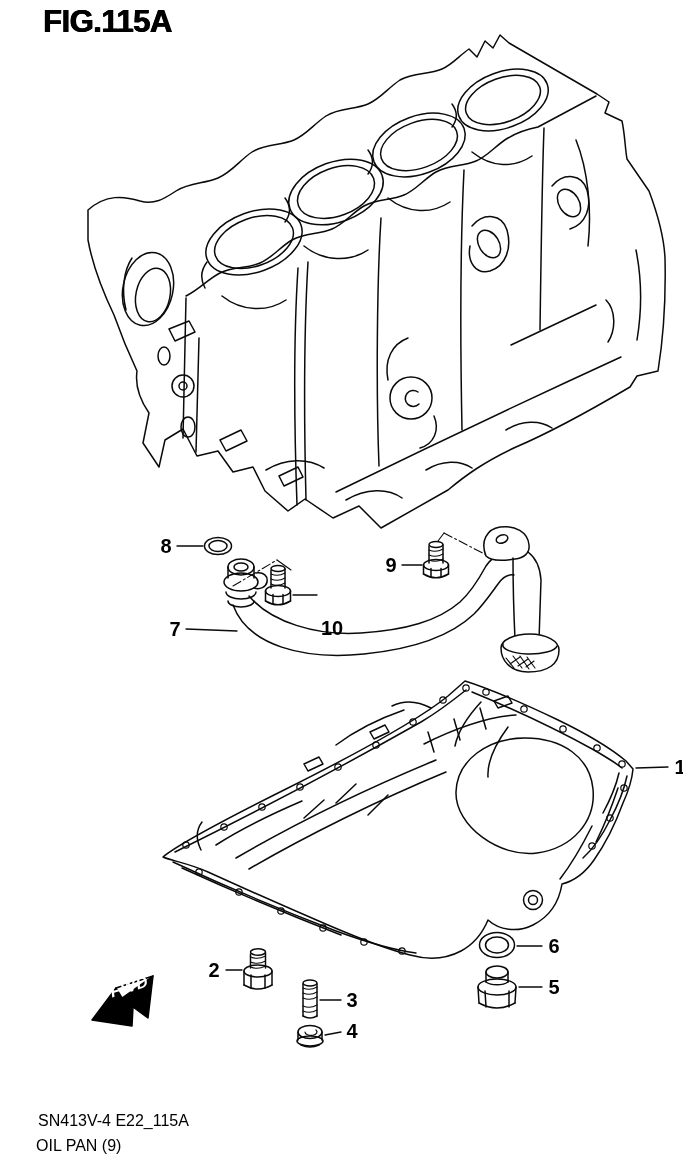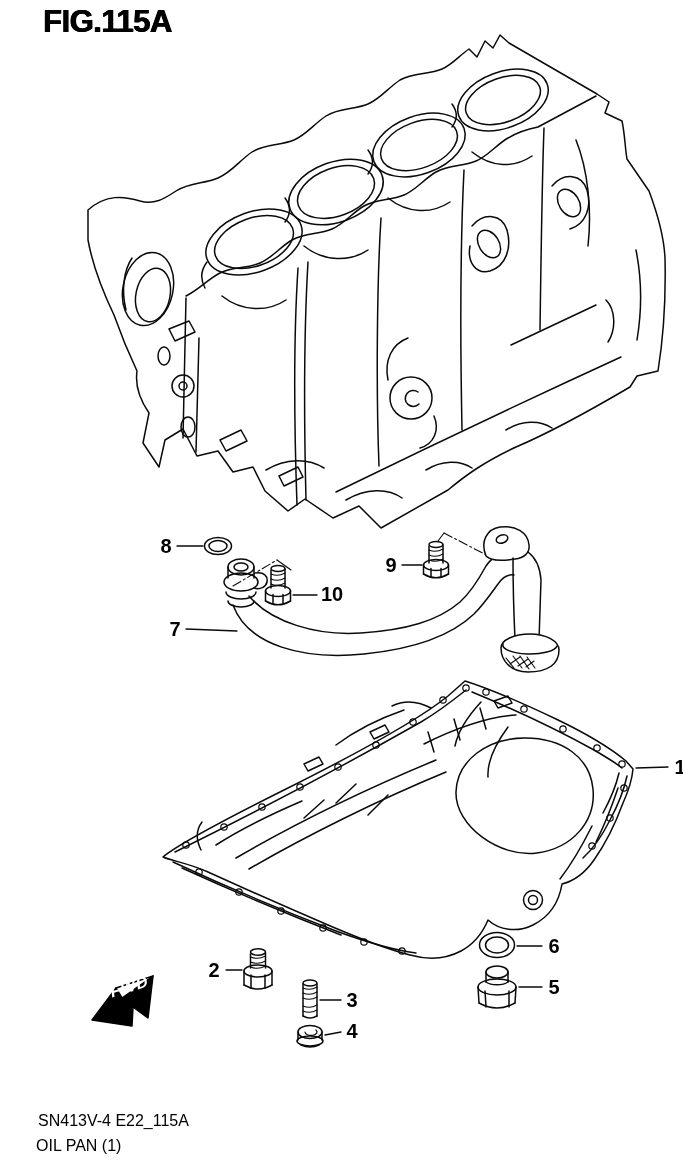--- a/index.html
+++ b/index.html
@@ -270,19 +270,19 @@
 
   <span class="callout" style="left:644px;top:767px">1</span>
   <span class="callout" style="left:178px;top:970px">2</span>
   <span class="callout" style="left:316px;top:1000px">3</span>
   <span class="callout" style="left:316px;top:1031px">4</span>
   <span class="callout" style="left:518px;top:987px">5</span>
   <span class="callout" style="left:518px;top:946px">6</span>
   <span class="callout" style="left:139px;top:629px">7</span>
   <span class="callout" style="left:130px;top:546px">8</span>
   <span class="callout" style="left:355px;top:565px">9</span>
-  <span class="callout" style="left:296px;top:594px">10</span>
+  <span class="callout" style="left:296px;top:628px">10</span>
 
   <span class="fwd-label">FWD</span>
 
   <div class="footer-code">SN413V-4 E22_115A</div>
-  <div class="footer-caption">OIL PAN (1)</div>
+  <div class="footer-caption">OIL PAN (9)</div>
 </div>
 
 </body></html>

